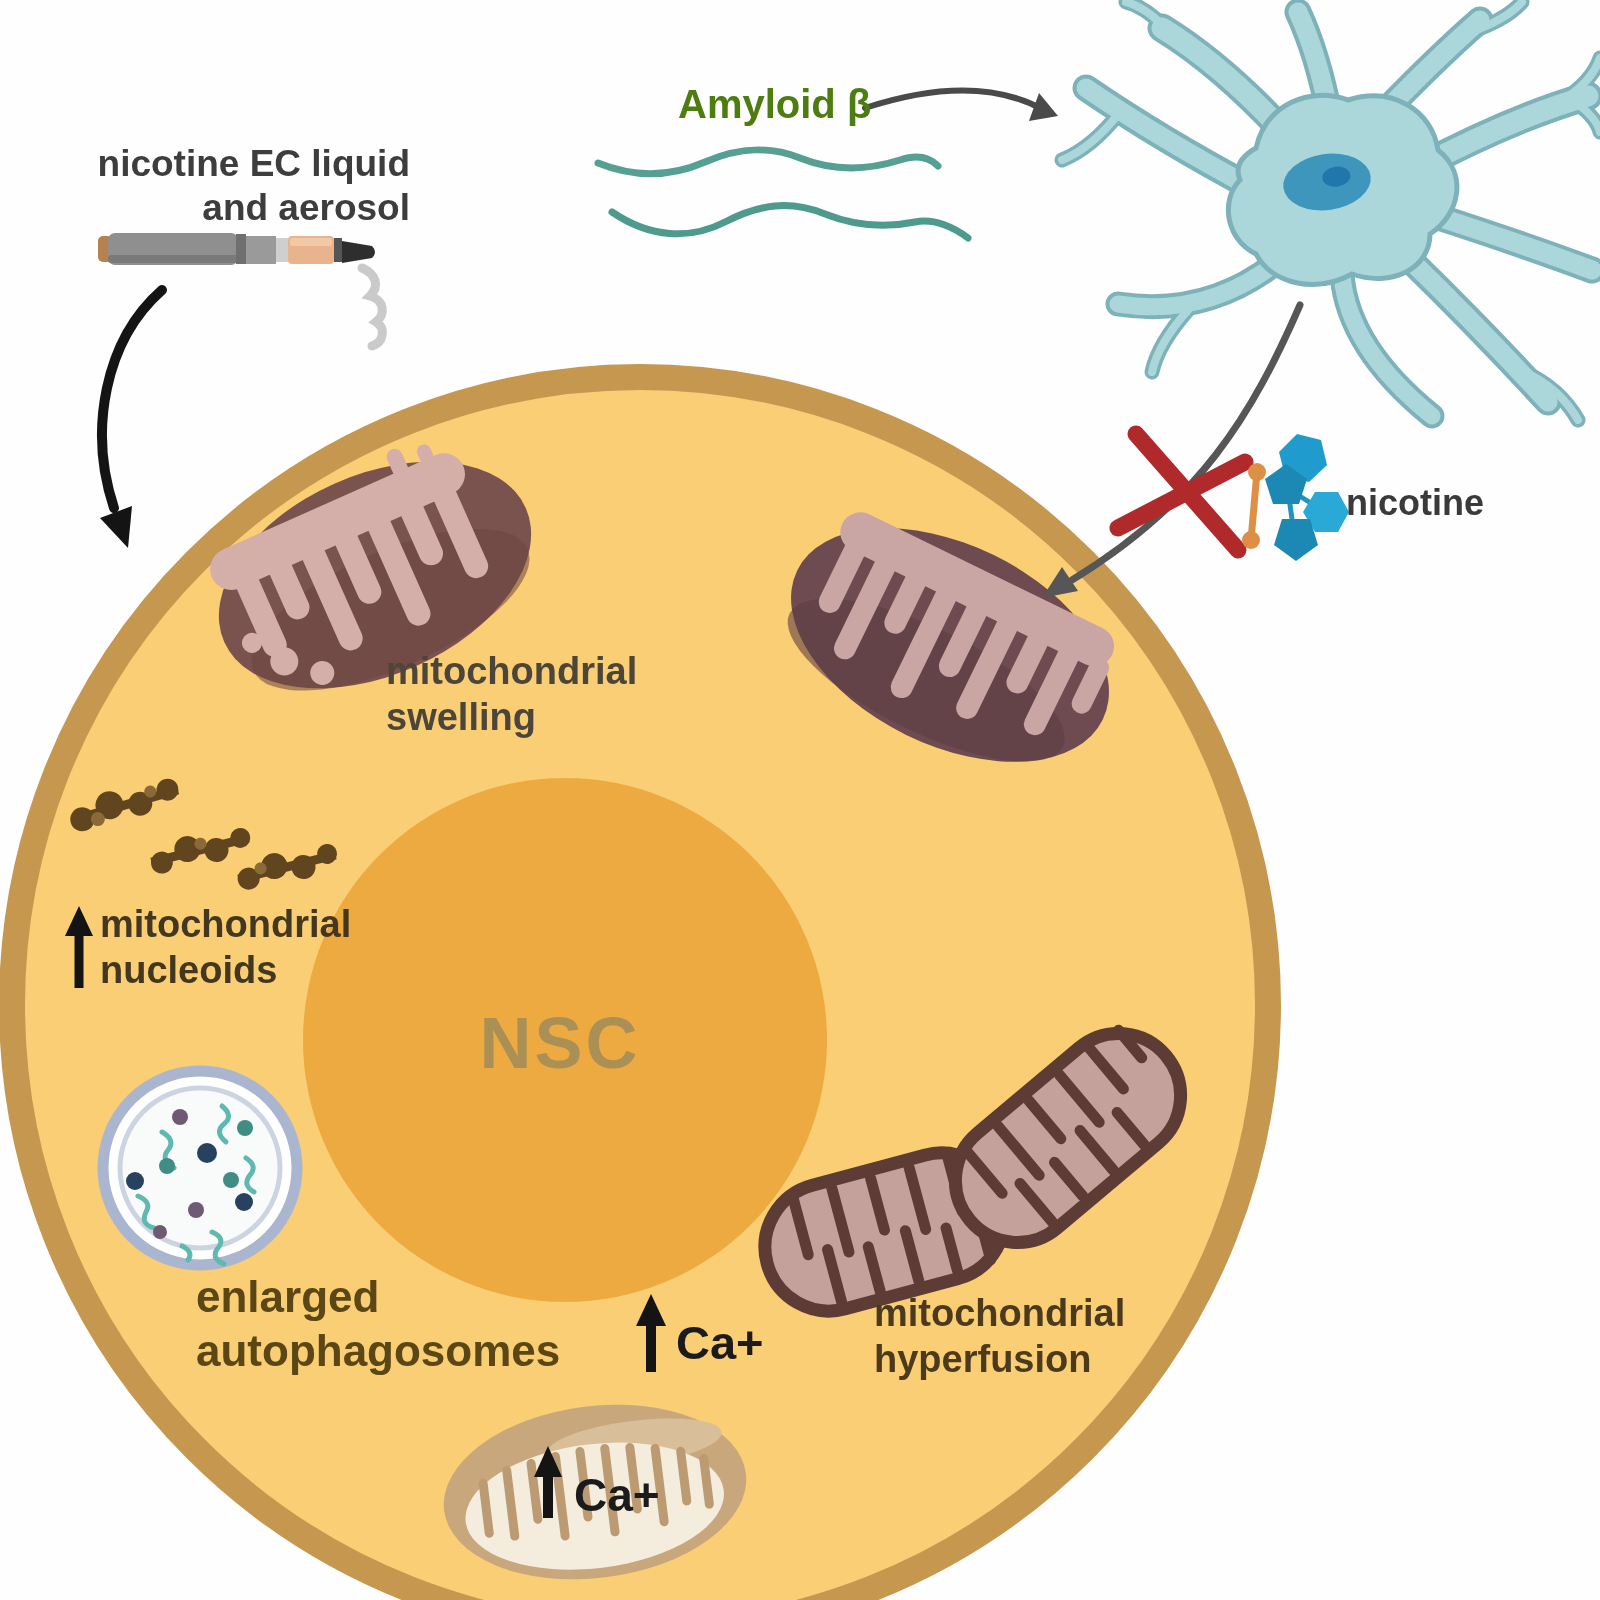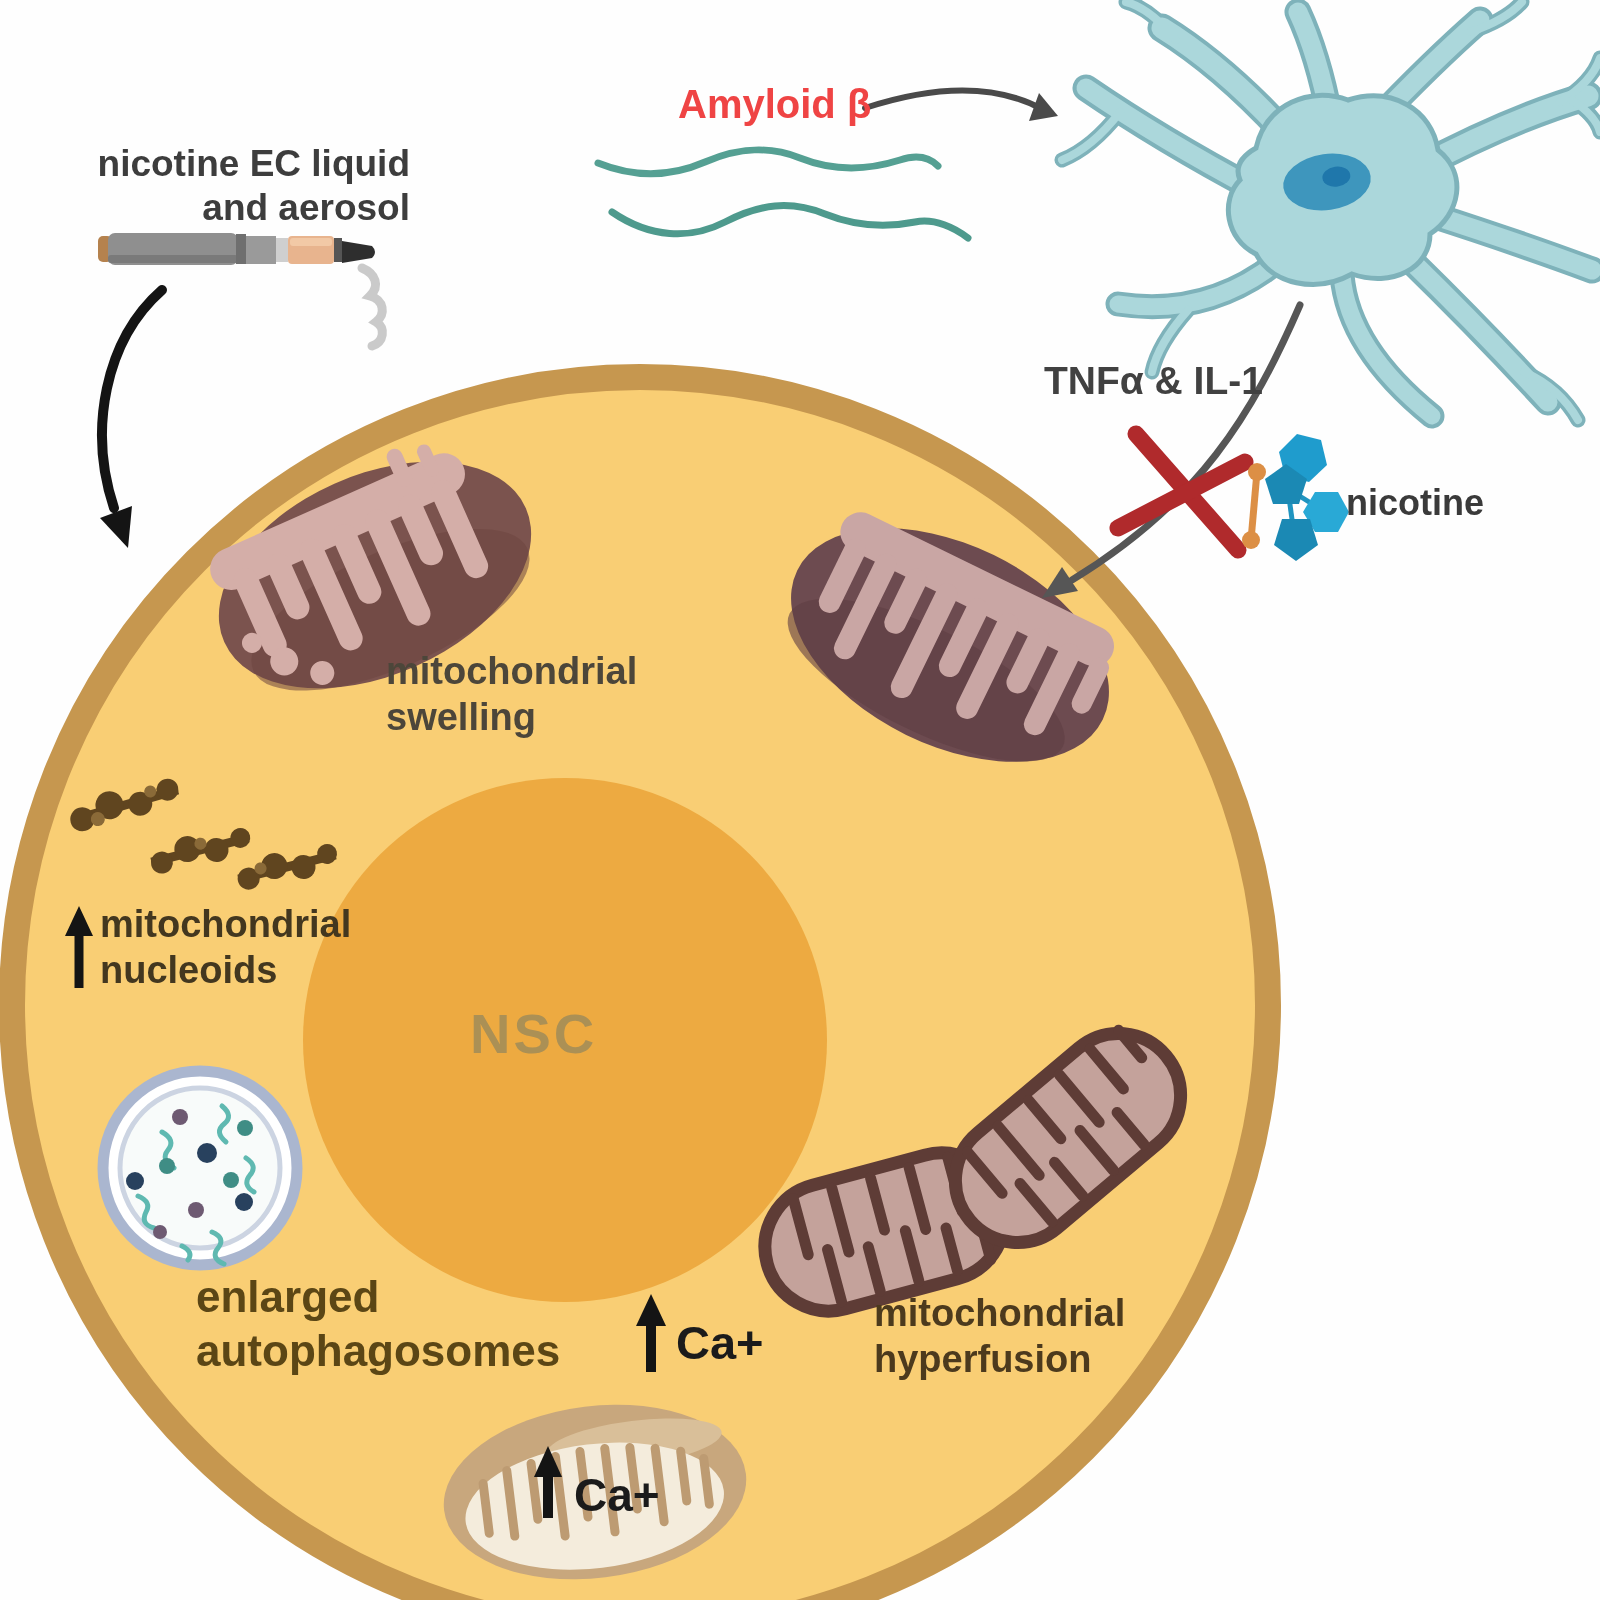--- a/index.html
+++ b/index.html
@@ -1,27 +1,27 @@
 <!DOCTYPE html>
 <html><head>
 <meta charset="utf-8">
 <style>
   html,body{margin:0;padding:0;background:#ffffff;}
   #stage{position:relative;width:1600px;height:1600px;background:#fefefe;overflow:hidden;
          font-family:"Liberation Sans", sans-serif;}
   #art{position:absolute;left:0;top:0;}
   .label{position:absolute;white-space:pre-line;font-weight:bold;line-height:1.2;}
   .lbl-device{left:58px;top:142px;width:352px;text-align:right;font-size:37px;color:#3d3d3d;line-height:1.18;}
-  .lbl-amyloid{left:678px;top:80px;font-size:40px;color:#ef4444;}
+  .lbl-amyloid{left:678px;top:80px;font-size:40px;color:#4d7c0f;}
   .lbl-cytokines{left:1044px;top:358px;font-size:39px;color:#414141;}
   .lbl-nicotine{left:1346px;top:481px;font-size:36px;color:#3a3a3a;}
   .lbl-swelling{left:386px;top:648px;font-size:38px;color:#4c463a;line-height:1.22;}
   .lbl-nucleoids{left:100px;top:901px;font-size:38px;color:#43371f;line-height:1.22;}
   .lbl-autophagosomes{left:196px;top:1270px;font-size:44px;color:#5b4615;line-height:1.22;}
-  .lbl-nsc{left:470px;top:1000px;width:180px;text-align:left;font-size:56px;color:#ab9055;letter-spacing:3px;}
+  .lbl-nsc{left:470px;top:1000px;width:180px;text-align:center;font-size:72px;color:#ab9055;letter-spacing:3px;}
   .lbl-ca1{left:676px;top:1315px;font-size:47px;color:#1b1b1b;}
   .lbl-ca2{left:574px;top:1468px;font-size:46px;color:#1b1b1b;}
   .lbl-hyperfusion{left:874px;top:1290px;font-size:38px;color:#4c3a1d;line-height:1.22;}
 </style>
 </head>
 <body>
 
 <div id="stage">
 
   <svg id="art" width="1600" height="1600" viewBox="0 0 1600 1600">
@@ -282,21 +282,20 @@
       <polygon points="1327,465 1309,482 1285,476 1279,452 1297,434 1321,440" fill="#1f9ccd"></polygon>
       <polygon points="1286,464 1307,479 1299,504 1273,504 1265,479" fill="#1b89b4"></polygon>
       <polygon points="1349,512 1338,532 1315,532 1303,512 1315,492 1338,492" fill="#29a9d6"></polygon>
       <polygon points="1296,561 1274,545 1282,519 1310,519 1318,545" fill="#1b89b4"></polygon>
     </g>
   </svg>
 
   <div class="label lbl-device">nicotine EC liquid
 and aerosol</div>
   <div class="label lbl-amyloid">Amyloid β</div>
-  <div class="label lbl-cytokines">TNFα &amp; IL-1</div>
   <div class="label lbl-nicotine">nicotine</div>
   <div class="label lbl-swelling">mitochondrial
 swelling</div>
   <div class="label lbl-nucleoids">mitochondrial
 nucleoids</div>
   <div class="label lbl-autophagosomes">enlarged
 autophagosomes</div>
   <div class="label lbl-nsc">NSC</div>
   <div class="label lbl-ca1">Ca+</div>
   <div class="label lbl-ca2">Ca+</div>

